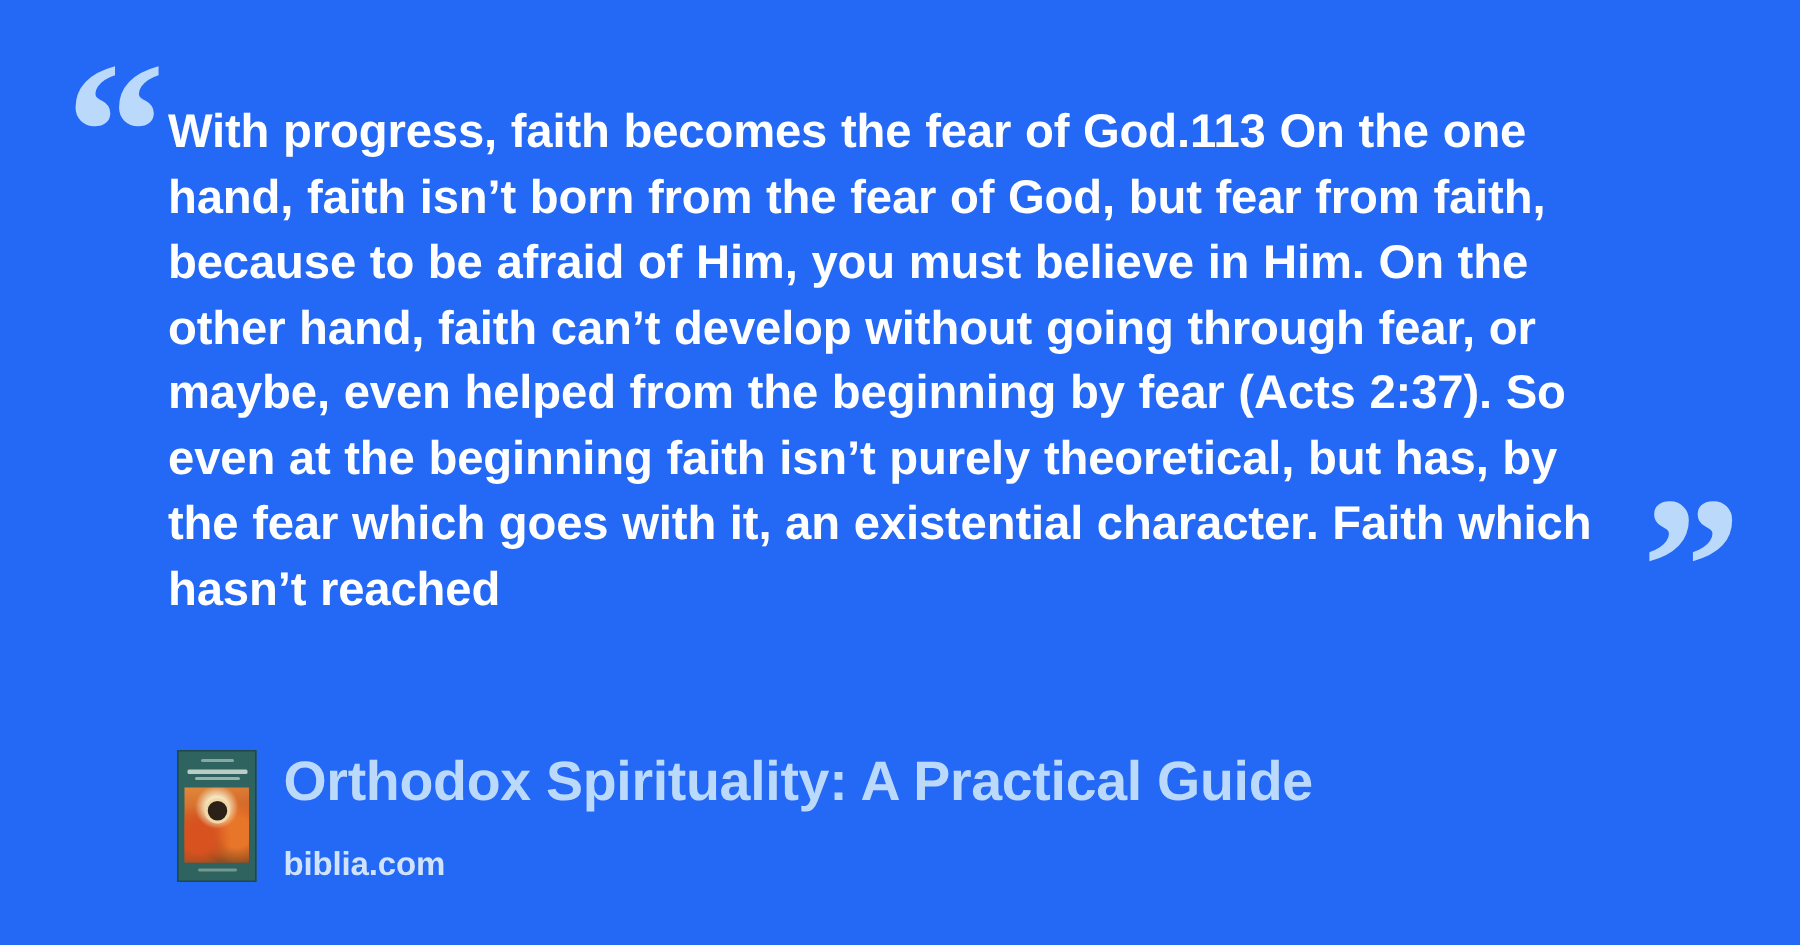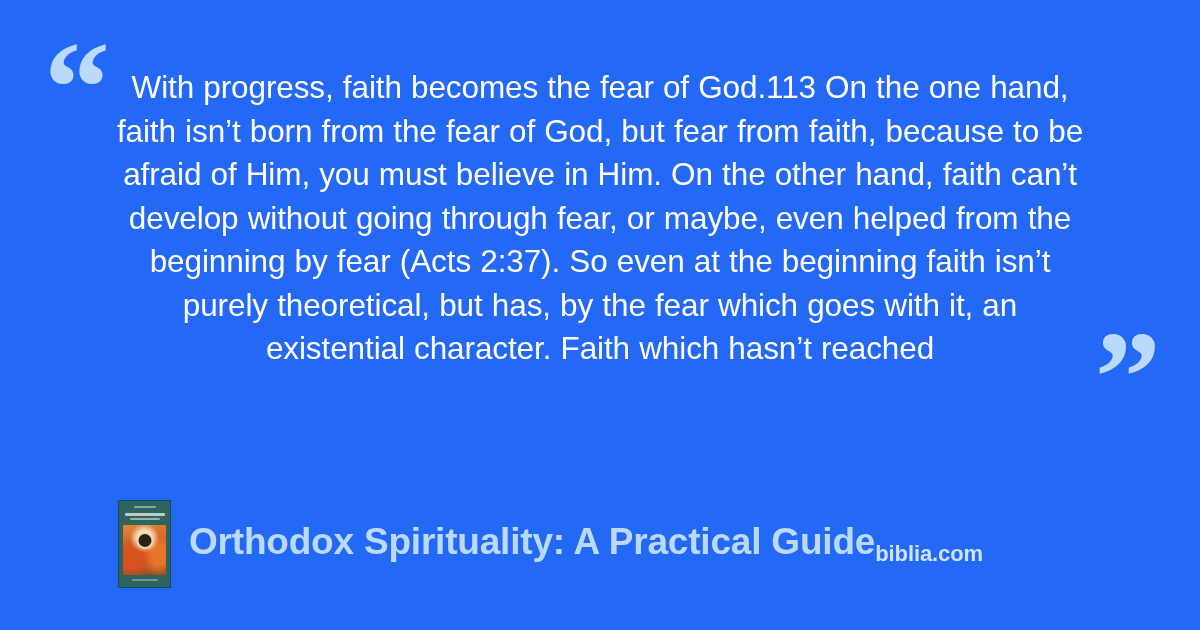--- a/index.html
+++ b/index.html
@@ -43,24 +43,24 @@
     top: 312px;
     font-size: 132px;
   }
 
   
   .quote-body {
     position: absolute;
     left: 112px;
     top: 66px;
     width: 976px;
-    text-align: center;
+    text-align: left;
     color: #ffffff;
     font-size: 31.5px;
-    font-weight: 400;
+    font-weight: 700;
     line-height: 43.5px;
     letter-spacing: -0.1px;
     word-spacing: 0.5px;
   }
 
   
   .footer {
     position: absolute;
     left: 118px;
     top: 500px;
@@ -131,21 +131,21 @@
   .bc-foot {
     margin-top: 4px;
     width: 26px;
     height: 2px;
     background: rgba(200, 218, 205, 0.45);
     border-radius: 1px;
   }
 
   .footer-text {
     display: flex;
-    flex-direction: row;
+    flex-direction: column;
     justify-content: center;
   }
   .book-title {
     color: #bbdafb;
     font-size: 37px;
     font-weight: 700;
     line-height: 1.15;
     letter-spacing: -0.2px;
     white-space: nowrap;
   }

